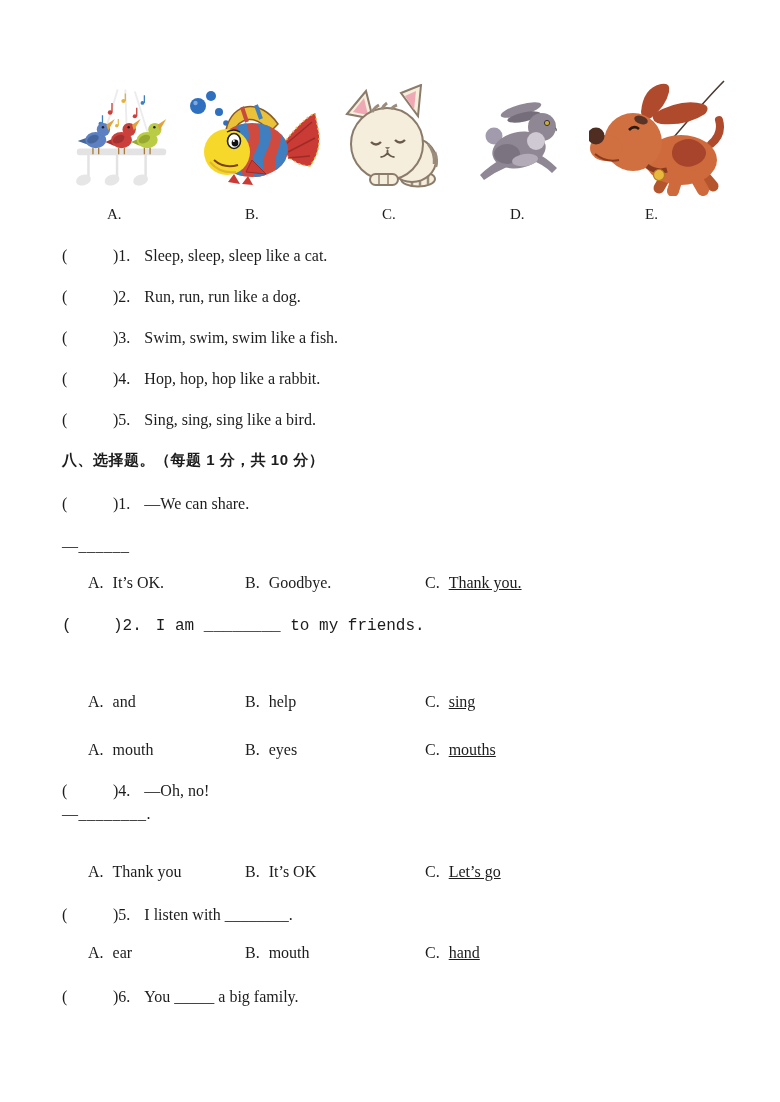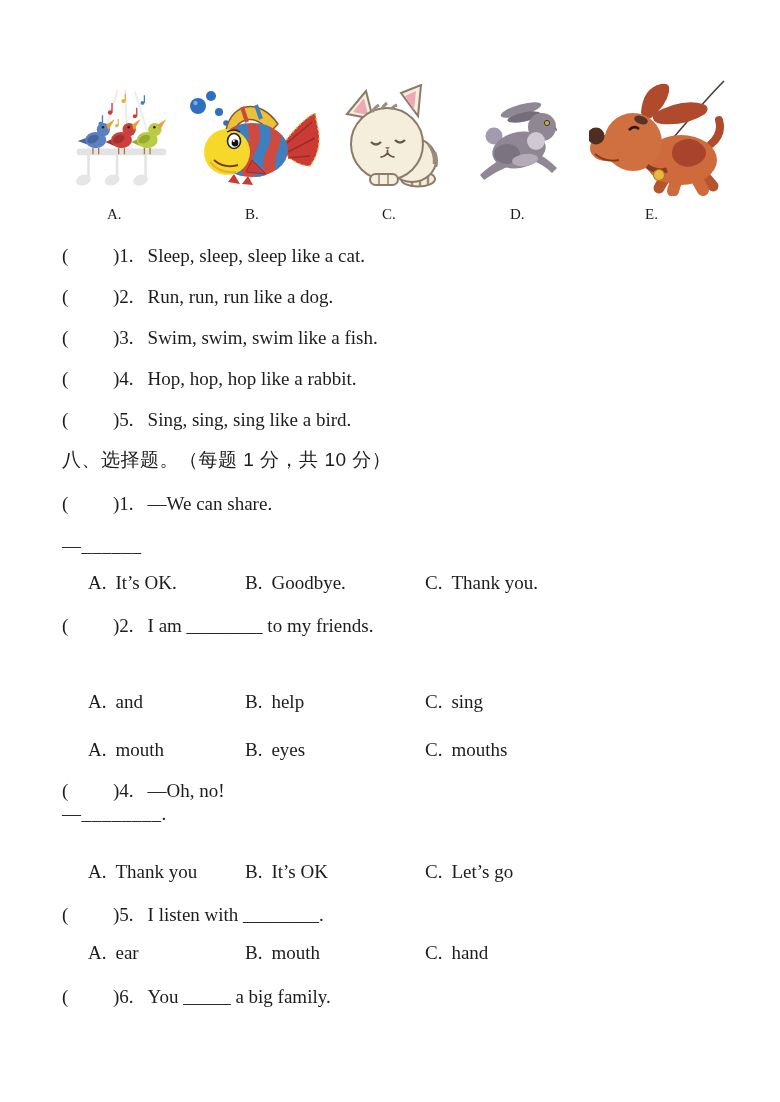--- a/index.html
+++ b/index.html
@@ -4,35 +4,35 @@
 <style>
   html,body{margin:0;padding:0;background:#ffffff;}
   .page{
     position:relative;
     width:780px;height:1102px;
     background:#ffffff;
     font-family:"Liberation Serif","DejaVu Serif",serif;
     color:#1c1c1c;
     overflow:hidden;
   }
-  .line{position:absolute;left:62px;font-size:19px;line-height:20px;white-space:nowrap;}
+  .line{position:absolute;left:62px;font-size:16px;line-height:20px;white-space:nowrap;}
   .paren{display:inline-block;width:51px;}
   .qnum{display:inline-block;}
   .qtext{margin-left:14px;}
   .reply{letter-spacing:0.5px;}
   .heading{
-    font-weight:400;
+    font-weight:700;
     font-family:"Liberation Sans","DejaVu Sans",sans-serif;
-    font-size:19px;letter-spacing:0.5px;
+    font-size:15px;letter-spacing:0.5px;
   }
   .opts{left:0;width:716px;height:20px;}
   .opt{position:absolute;top:0;white-space:nowrap;}
   .opt-a{left:88px;}
   .opt-b{left:245px;}
-  .opt-c{left:425px;}
+  .opt-c{left:425px;text-decoration:underline;}
   .olabel{display:inline-block;margin-right:9px;}
   .pic{position:absolute;}
   .pic svg{display:block;width:100%;height:100%;}
   .pic-label{position:absolute;top:204px;font-size:15px;line-height:20px;}
 </style>
 </head>
 <body>
 
 <div class="page">
 
@@ -219,21 +219,21 @@
   <div class="line" style="top:494px;">
     <span class="paren">(</span><span class="qnum">)1.</span><span class="qtext">—We can share.</span>
   </div>
   <div class="line reply" style="top:536px;">—______</div>
   <div class="line opts" style="top:573px;">
     <span class="opt opt-a"><span class="olabel">A.</span><span>It’s OK.</span></span>
     <span class="opt opt-b"><span class="olabel">B.</span><span>Goodbye.</span></span>
     <span class="opt opt-c"><span class="olabel">C.</span><span>Thank you.</span></span>
   </div>
 
-  <div class="line" style="top:616px;">
+  <div class="line" style="top:616px;font-family:Liberation Mono, monospace;">
     <span class="paren">(</span><span class="qnum">)2.</span><span class="qtext">I am ________ to my friends.</span>
   </div>
   <div class="line opts" style="top:656px;margin-top:36px;">
     <span class="opt opt-a"><span class="olabel">A.</span><span>and</span></span>
     <span class="opt opt-b"><span class="olabel">B.</span><span>help</span></span>
     <span class="opt opt-c"><span class="olabel">C.</span><span>sing</span></span>
   </div>
 
   <div class="line opts" style="top:740px;">
     <span class="opt opt-a"><span class="olabel">A.</span><span>mouth</span></span>

